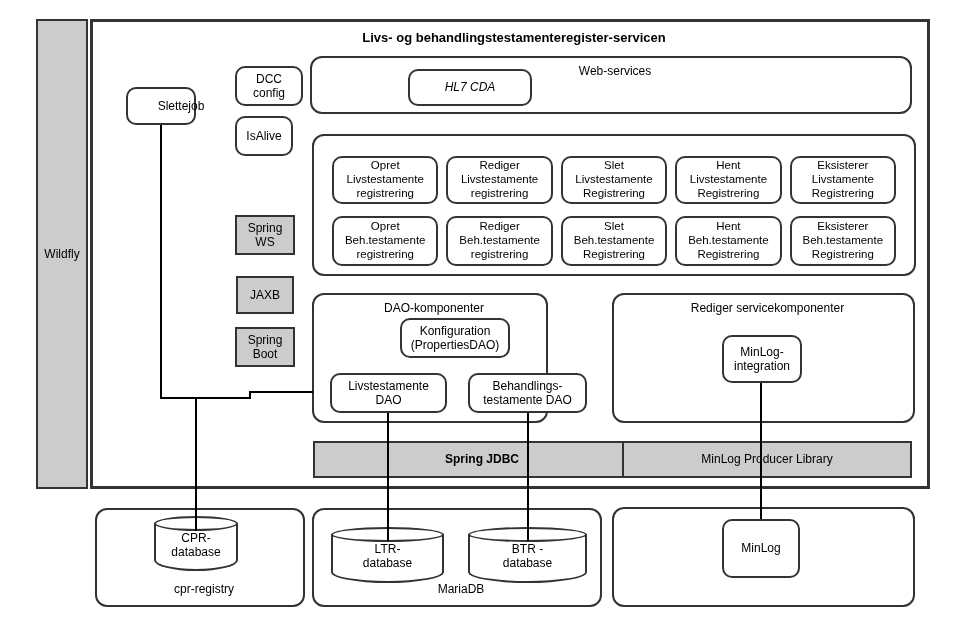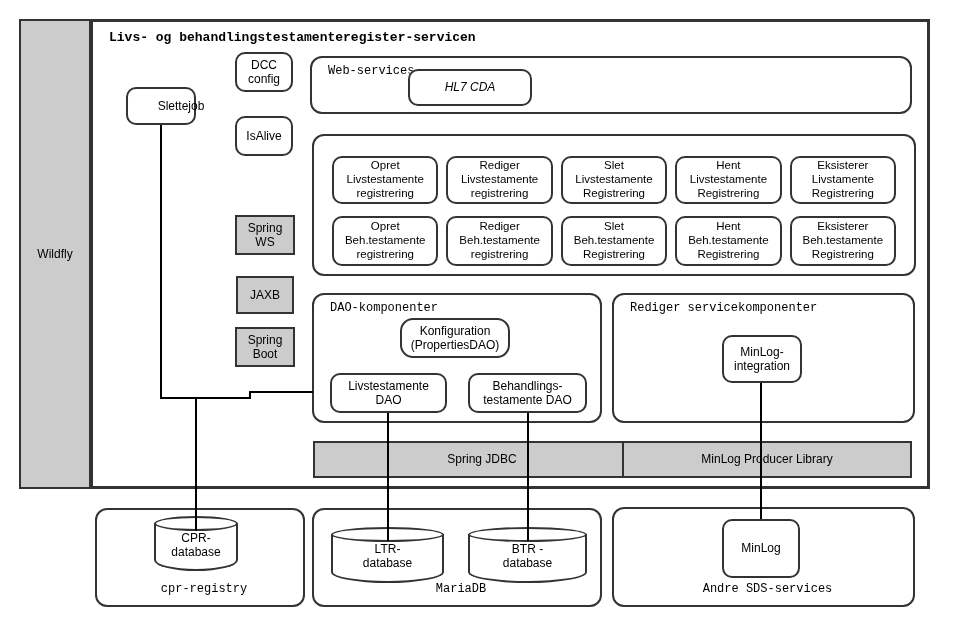--- a/index.html
+++ b/index.html
@@ -14,22 +14,22 @@
     display:flex; align-items:center; justify-content:center;
     box-sizing:border-box; z-index:3;
   }
   .rounded { border-radius:10px; }
   .rounded-lg { border-radius:12px; }
   .gray { background:#cccccc; }
   .container {
     position:absolute; background:#fff; border:2px solid #333;
     border-radius:12px; box-sizing:border-box; z-index:2;
   }
-  .container-label { position:absolute; left:16px; right:0; top:6px; z-index:3;font-family:Liberation Mono, monospace; }
-  .container-label-bottom { position:absolute; left:8px; right:0; bottom:9px; text-align:center; z-index:3;font-family:Liberation Mono, monospace; }
+  .container-label { position:absolute; left:8px; right:0; top:6px; text-align:center; z-index:3; }
+  .container-label-bottom { position:absolute; left:8px; right:0; bottom:9px; text-align:center; z-index:3; }
   .line { position:absolute; background:#000; z-index:6; }
   .title { font-weight:bold; font-size:13px; }
   .rowflex { position:absolute; left:18px; right:18px; display:flex; gap:8px; }
   .rowflex .svc {
     flex:1; background:#fff; border:2px solid #333; border-radius:10px;
     display:flex; align-items:center; justify-content:center;
     font-size:11.5px; box-sizing:border-box;
   }
   .cyl { position:absolute; z-index:4; }
   .cyl-body {
@@ -41,33 +41,33 @@
     position:absolute; left:0; right:0; top:0; height:15px; background:#fff;
     border:2px solid #333; border-radius:50%; box-sizing:border-box;
   }
   .cyl-label { position:absolute; left:0; right:0; top:15px; z-index:5; }
 </style>
 </head>
 <body>
 
 <div id="page">
 
-  <div class="box gray" style="left:19px; top:19px; width:72px; height:470px; border-radius:0;">
+  <div class="box gray" style="left:36px; top:19px; width:52px; height:470px; border-radius:0;">
     <span class="lbl">Wildfly</span>
   </div>
 
   <div class="container" style="left:90px; top:19px; width:840px; height:470px; border-width:3px; border-radius:0; background:transparent; z-index:1;">
     <div class="container-label title" style="top:8px;">Livs- og behandlingstestamenteregister-servicen</div>
   </div>
 
   <div class="box rounded" style="left:126px; top:87px; width:70px; height:38px;padding-left:40px;">
     <span class="lbl">Slettejob</span>
   </div>
 
-  <div class="box rounded" style="left:235px; top:52px; width:58px; height:40px;">
+  <div class="box rounded" style="left:235px; top:66px; width:68px; height:40px;">
     <span class="lbl">DCC
 config</span>
   </div>
 
   <div class="box rounded" style="left:235px; top:116px; width:58px; height:40px;">
     <span class="lbl">IsAlive</span>
   </div>
 
   <div class="box gray" style="left:235px; top:215px; width:60px; height:40px;">
     <span class="lbl">Spring
@@ -122,23 +122,23 @@
 Registrering</div>
       <div class="svc lbl">Hent
 Beh.testamente
 Registrering</div>
       <div class="svc lbl">Eksisterer
 Beh.testamente
 Registrering</div>
     </div>
   </div>
 
-  <div class="container" style="left:312px; top:293px; width:290px; height:130px;">
+  <div class="container" style="left:312px; top:293px; width:236px; height:130px;">
     <div class="container-label">DAO-komponenter</div>
-    <div class="box rounded" style="left:86px; top:23px; width:110px; height:40px;border-radius:13px;">
+    <div class="box rounded" style="left:86px; top:23px; width:110px; height:40px;">
       <span class="lbl">Konfiguration
 (PropertiesDAO)</span>
     </div>
     <div class="box rounded" style="left:16px; top:78px; width:117px; height:40px;">
       <span class="lbl">Livstestamente
 DAO</span>
     </div>
     <div class="box rounded" style="left:154px; top:78px; width:119px; height:40px;">
       <span class="lbl">Behandlings-
 testamente DAO</span>
@@ -146,21 +146,21 @@
   </div>
 
   <div class="container" style="left:612px; top:293px; width:303px; height:130px;">
     <div class="container-label">Rediger servicekomponenter</div>
     <div class="box rounded" style="left:108px; top:40px; width:80px; height:48px;">
       <span class="lbl">MinLog-
 integration</span>
     </div>
   </div>
 
-  <div class="box gray" style="left:313px; top:441px; width:338px; height:37px; z-index:2;">
+  <div class="box gray" style="left:313px; top:441px; width:338px; height:37px; z-index:2;font-weight:bold;">
     <span class="lbl">Spring JDBC</span>
   </div>
   <div class="box gray" style="left:622px; top:441px; width:290px; height:37px; z-index:2;">
     <span class="lbl">MinLog Producer Library</span>
   </div>
 
   <div class="container rounded-lg" style="left:95px; top:508px; width:210px; height:99px;">
     <div class="container-label-bottom">cpr-registry</div>
     <div class="cyl" style="left:57px; top:6px; width:84px; height:55px;">
       <div class="cyl-body"></div>
@@ -180,21 +180,20 @@
     </div>
     <div class="cyl" style="left:154px; top:17px; width:119px; height:56px;">
       <div class="cyl-body"></div>
       <div class="cyl-top"></div>
       <div class="cyl-label lbl">BTR -
 database</div>
     </div>
   </div>
 
   <div class="container rounded-lg" style="left:612px; top:507px; width:303px; height:100px;">
-    <div class="container-label-bottom">Andre SDS-services</div>
     <div class="box rounded" style="left:108px; top:10px; width:78px; height:59px;">
       <span class="lbl">MinLog</span>
     </div>
   </div>
 
   <div class="line" style="left:160px; top:125px; width:2px; height:274px;"></div>
   <div class="line" style="left:160px; top:397px; width:91px; height:2px;"></div>
   <div class="line" style="left:249px; top:391px; width:2px; height:8px;"></div>
   <div class="line" style="left:249px; top:391px; width:64px; height:2px;"></div>
   <div class="line" style="left:195px; top:397px; width:2px; height:134px;"></div>

